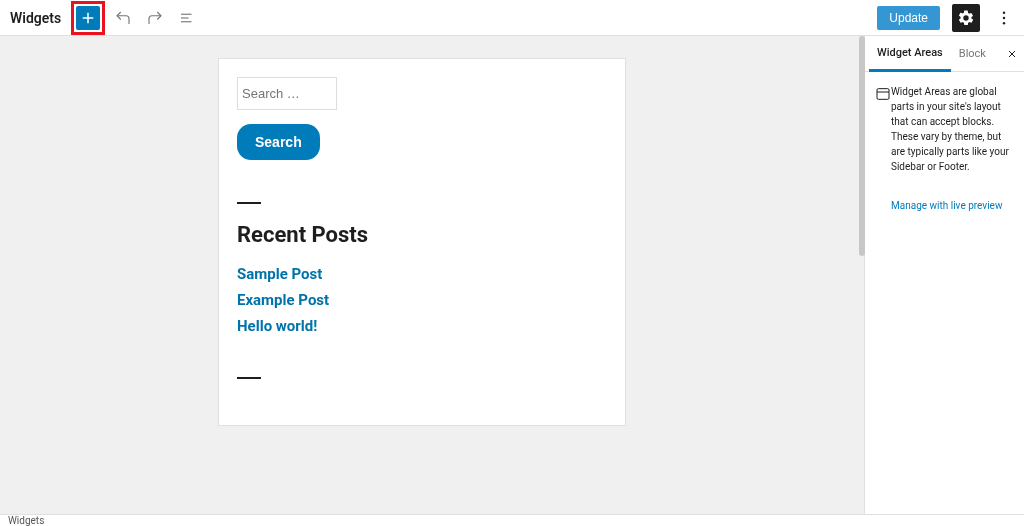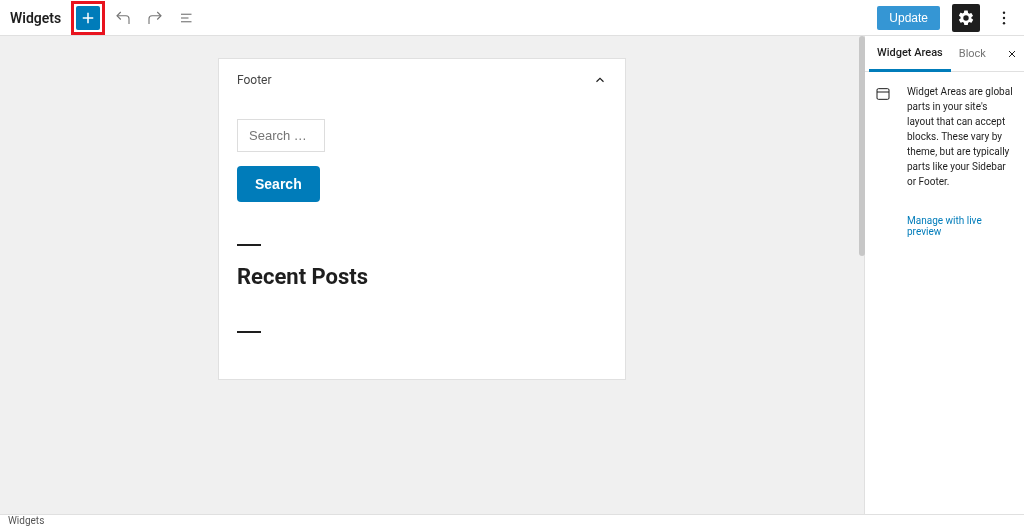--- a/index.html
+++ b/index.html
@@ -71,37 +71,37 @@
       display: flex;
       justify-content: space-between;
       align-items: center;
       padding: 14px 18px;
       cursor: pointer;
     }
     .panel-title { font-size: 12px; color: #444; }
     .panel-chevron { color: #1e1e1e; }
     .panel-body { padding: 0 18px 28px; }
     .search-input {
-      width: 88px;
-      padding: 8px 11px;
+      width: 100px;
+      padding: 8px 4px;
       border: 1px solid #ddd;
       font-size: 13px;
       color: #767676;
       margin-top: 18px;
     }
     .search-btn {
       display: block;
       margin-top: 14px;
       background: #007cba;
       color: #fff;
       border: none;
       padding: 10px 18px;
       font-size: 14px;
       font-weight: 600;
-      border-radius: 4px;
+      border-radius: 14px;
       cursor: pointer;
     }
     .section-divider {
       width: 24px;
       height: 2px;
       background: #1e1e1e;
       margin-top: 42px;
       margin-bottom: 18px;
     }
     .section-heading {
@@ -143,21 +143,21 @@
       cursor: pointer;
       color: #757575;
     }
     .tab.active {
       color: #1e1e1e;
       font-weight: 500;
       border-bottom: 3px solid #007cba;
       margin-bottom: -1px;
     }
     .close-sidebar { margin-left: auto; margin-right: 6px; font-size: 14px; cursor: pointer; color: #1e1e1e; }
-    .sidebar-content { padding: 12px 10px; display: flex; gap: 16px; }
+    .sidebar-content { padding: 12px 10px; display: flex; gap: 0; }
     .cal-icon { flex-shrink: 0; color: #1e1e1e; margin-top: 2px; }
     .help-text { font-size: 10px; line-height: 1.5; color: #1e1e1e; }
     .preview-link { display: block; color: #007cba; font-size: 10px; margin-top: 26px; text-decoration: none; }
     .sidebar-scrollbar {
       position: absolute;
       left: -6px;
       top: 0;
       width: 6px;
       height: 220px;
       background: #c7c7c7;
@@ -224,34 +224,31 @@
           <circle cx="12" cy="12" r="1.6"></circle>
           <circle cx="12" cy="19" r="1.6"></circle>
         </svg>
     </span>
   </div>
 </div>
 
 <div class="main-layout">
   <div class="canvas-area">
     <div class="widget-area-panel">
-      <div class="panel-header">
-        <span class="panel-title">Footer</span>
-        <span class="panel-chevron">
-          <svg width="14" height="14" viewBox="0 0 24 24" fill="none" stroke="currentColor" stroke-width="2">
-              <polyline points="18 15 12 9 6 15"></polyline>
-            </svg>
-        </span>
-      </div>
       <div class="panel-body">
         <input type="text" class="search-input" placeholder="Search …" style="">
         <button class="search-btn">Search</button>
 
         <div class="section-divider"></div>
         <h2 class="section-heading">Recent Posts</h2>
+        <ul class="link-list">
+          <li><a href="#">Sample Post</a></li>
+          <li><a href="#">Example Post</a></li>
+          <li><a href="#">Hello world!</a></li>
+        </ul>
 
         <div class="section-divider"></div>
       </div>
     </div>
   </div>
 
   <div class="sidebar">
     <div class="sidebar-scrollbar"></div>
     <div class="sidebar-tabs">
       <div class="tab active">Widget Areas</div>

